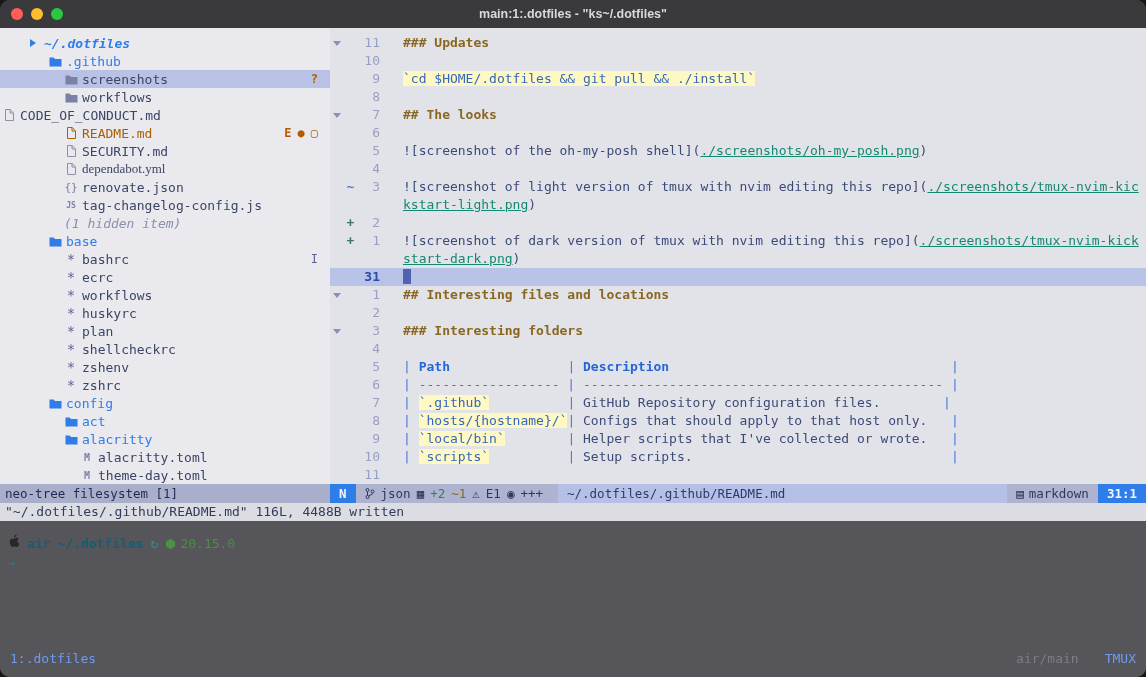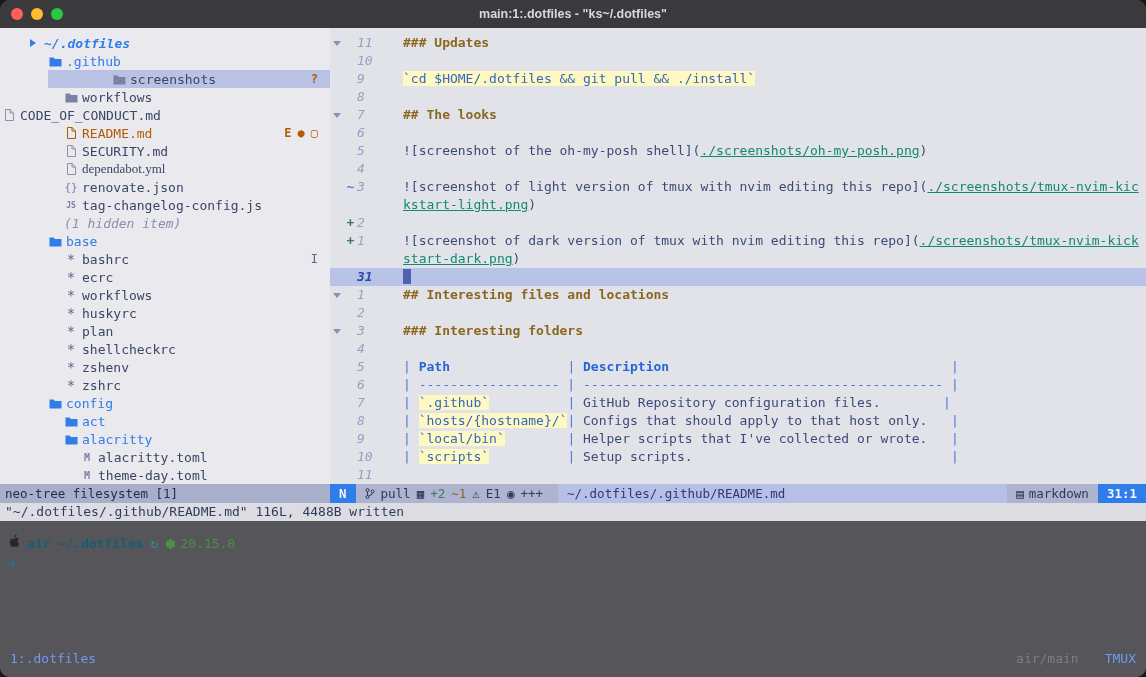--- a/index.html
+++ b/index.html
@@ -37,21 +37,21 @@
   .badge.orange{color:#b15c00;}
   .badge.gray{color:#5b6590;font-weight:normal;}
   .tri-r{width:0;height:0;border-top:4px solid transparent;border-bottom:4px solid transparent;border-left:6px solid #2e7de9;display:inline-block;}
   .tri-d{width:0;height:0;border-left:4px solid transparent;border-right:4px solid transparent;border-top:5px solid #8a90b4;display:inline-block;}
   
   .erow{height:18px;line-height:18px;display:flex;}
   .erow.cl{background:#b9c3e8;}
   .fcol{width:14px;flex:none;display:flex;align-items:center;justify-content:center;}
   .scol{width:13px;flex:none;text-align:center;font-weight:bold;}
   .scol.add{color:#3c7a5a;}.scol.chg{color:#4a79d8;}
-  .ncol{width:31px;flex:none;box-sizing:border-box;padding-right:8px;text-align:left;color:#989fc2;font-style:italic;}
+  .ncol{width:31px;flex:none;box-sizing:border-box;padding-right:8px;text-align:right;color:#989fc2;}
   .cl .ncol{color:#2b4ba8;font-weight:bold;}
   .tcol{white-space:pre;margin-left:15px;}
   .seg-t{color:#3c4a78;}
   .seg-h{color:#8a671f;font-weight:bold;}
   .seg-lk{color:#128970;text-decoration:underline;}
   .seg-cs{color:#3566c0;background:#fef9c3;}
   .seg-pi{color:#4a79d8;}
   .seg-th{color:#2465d8;font-weight:bold;}
   .seg-cursor{background:#5063b2;}
   
@@ -97,21 +97,21 @@
     <div class="title">main:1:.dotfiles - "ks~/.dotfiles"</div>
   </div>
 
   <div class="main">
     <div class="sidebar">
       <div>
           <div class="titem" style="padding-left: 24px;"><span class="ticw"><span class="tri-r"></span></span><span class="tlabel root">~/.dotfiles</span></div>
           <div class="titem" style="padding-left: 46px;"><span class="ticw"><svg width="13" height="11" viewBox="0 0 13 11">
                 <path d="M0.5 1.5h4.2l1.2 1.5h6.6v7.5H0.5z" fill="#2e7de9"></path>
               </svg></span><span class="tlabel dir">.github</span></div>
-          <div class="titem sel" style="padding-left: 62px; margin-left: 48px;"><span class="ticw"><svg width="13" height="11" viewBox="0 0 13 11">
+          <div class="titem sel" style="padding-left: 62px;"><span class="ticw"><svg width="13" height="11" viewBox="0 0 13 11">
                 <path d="M0.5 1.5h4.2l1.2 1.5h6.6v7.5H0.5z" fill="#7a81a5"></path>
               </svg></span><span class="tlabel file">screenshots</span><span class="badges"><span class="badge orange">?</span></span></div>
           <div class="titem" style="padding-left: 62px;"><span class="ticw"><svg width="13" height="11" viewBox="0 0 13 11">
                 <path d="M0.5 1.5h4.2l1.2 1.5h6.6v7.5H0.5z" fill="#7a81a5"></path>
               </svg></span><span class="tlabel file">workflows</span></div>
           <div class="titem" style=""><span class="ticw"><svg width="10" height="12" viewBox="0 0 10 12">
                 <path d="M1.5 0.5h4.6L9.5 3.9v7.6h-8z" fill="none" stroke="#8a90a8"></path>
                 <path d="M6 0.5v3.5h3.5" fill="none" stroke="#8a90a8"></path>
               </svg></span><span class="tlabel file">CODE_OF_CONDUCT.md</span></div>
           <div class="titem" style="padding-left: 62px;"><span class="ticw"><svg width="10" height="12" viewBox="0 0 10 12">
@@ -319,21 +319,21 @@
     <div class="neostatus">neo-tree filesystem [1]</div>
     <div class="sl">
       <span class="seg mode">N</span>
       <span class="seg info">
         <span class="sp"><svg width="10" height="13" viewBox="0 0 10 13">
               <circle cx="2.5" cy="3" r="1.5" fill="none" stroke="#2e3860"></circle>
               <circle cx="2.5" cy="10" r="1.5" fill="none" stroke="#2e3860"></circle>
               <circle cx="7.5" cy="4.5" r="1.5" fill="none" stroke="#2e3860"></circle>
               <path d="M2.5 4.6v3.9M7.5 6.1c0 2-2.2 1.7-3.6 2.6" fill="none" stroke="#2e3860"></path>
             </svg></span>
-        <span class="sp">pull</span>
+        <span class="sp">json</span>
         <span class="sp">▦</span>
         <span class="sp add2">+2</span>
         <span class="sp chg2">~1</span>
         <span class="sp">⚠</span>
         <span class="sp">E1</span>
         <span class="sp">◉</span>
         <span class="sp">+++</span>
       </span>
       <span class="seg path">~/.dotfiles/.github/README.md</span>
       <span class="seg ft">

